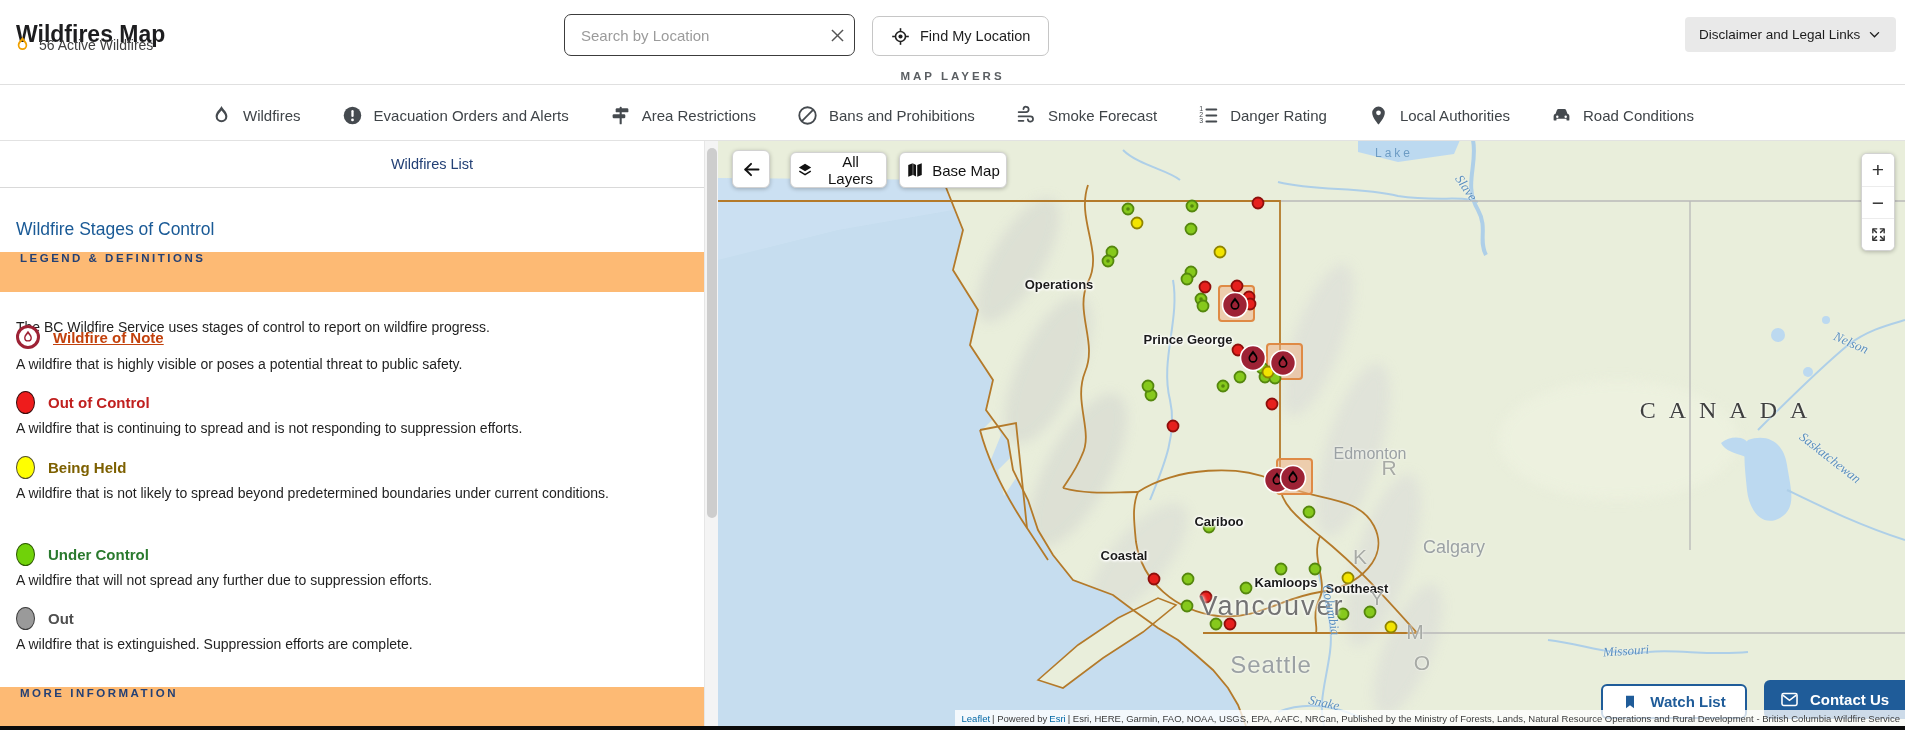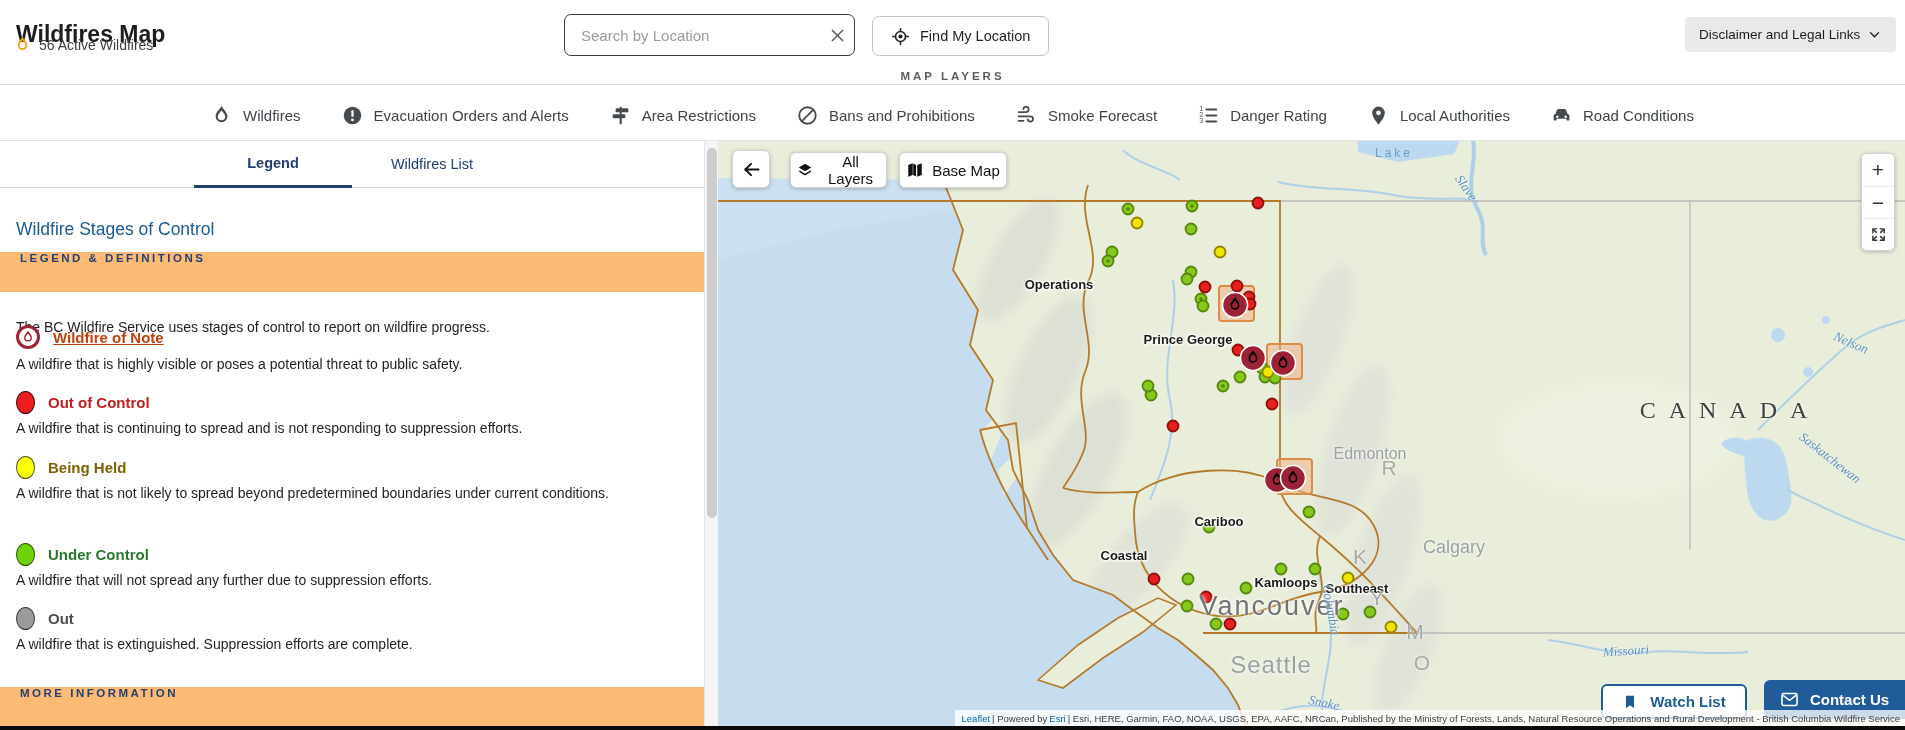--- a/index.html
+++ b/index.html
@@ -260,21 +260,20 @@
           <svg width="21" height="21" class="ic" style="color: rgb(69, 74, 79);">
             <use href="#sym-car-icon"></use>
           </svg>
           <span class="lbl">Road Conditions</span>
         </button>
       </div>
 </header>
 
 <aside id="panel">
   <div id="tabs">
-    <button class="tab" id="tab-legend">Legend</button>
     <button class="tab" id="tab-list">Wildfires List</button>
   </div>
   <h2 id="panel-heading">Wildfire Stages of Control</h2>
   <div class="section-bar" id="bar-legend">
     <span class="txt">LEGEND &amp; DEFINITIONS</span>
   </div>
   <p id="panel-intro">The BC Wildfire Service uses stages of control to report on wildfire progress.</p>
   <div id="legend-list">
         <div class="lg-row" style="top: -13px;">
           <span class="lg-note">

